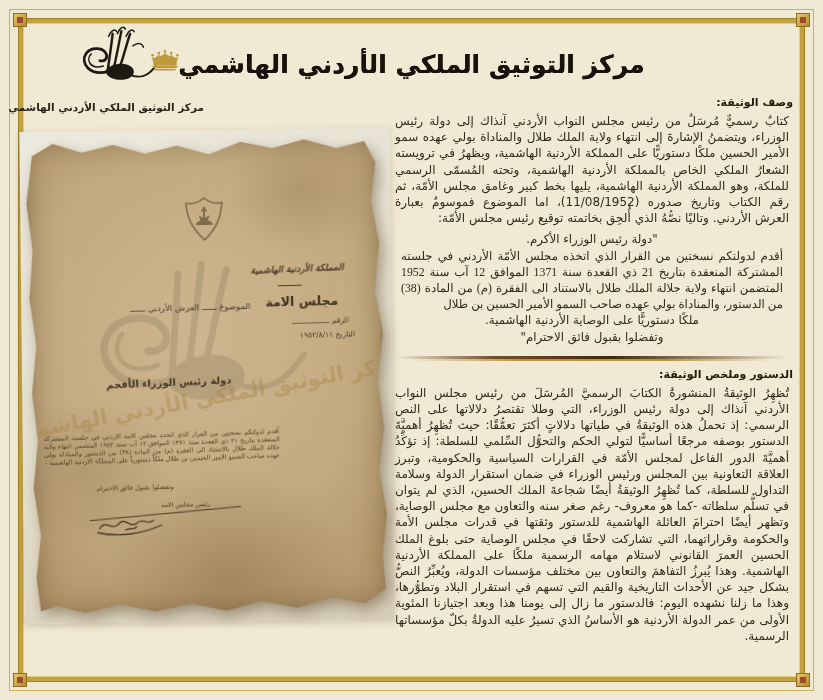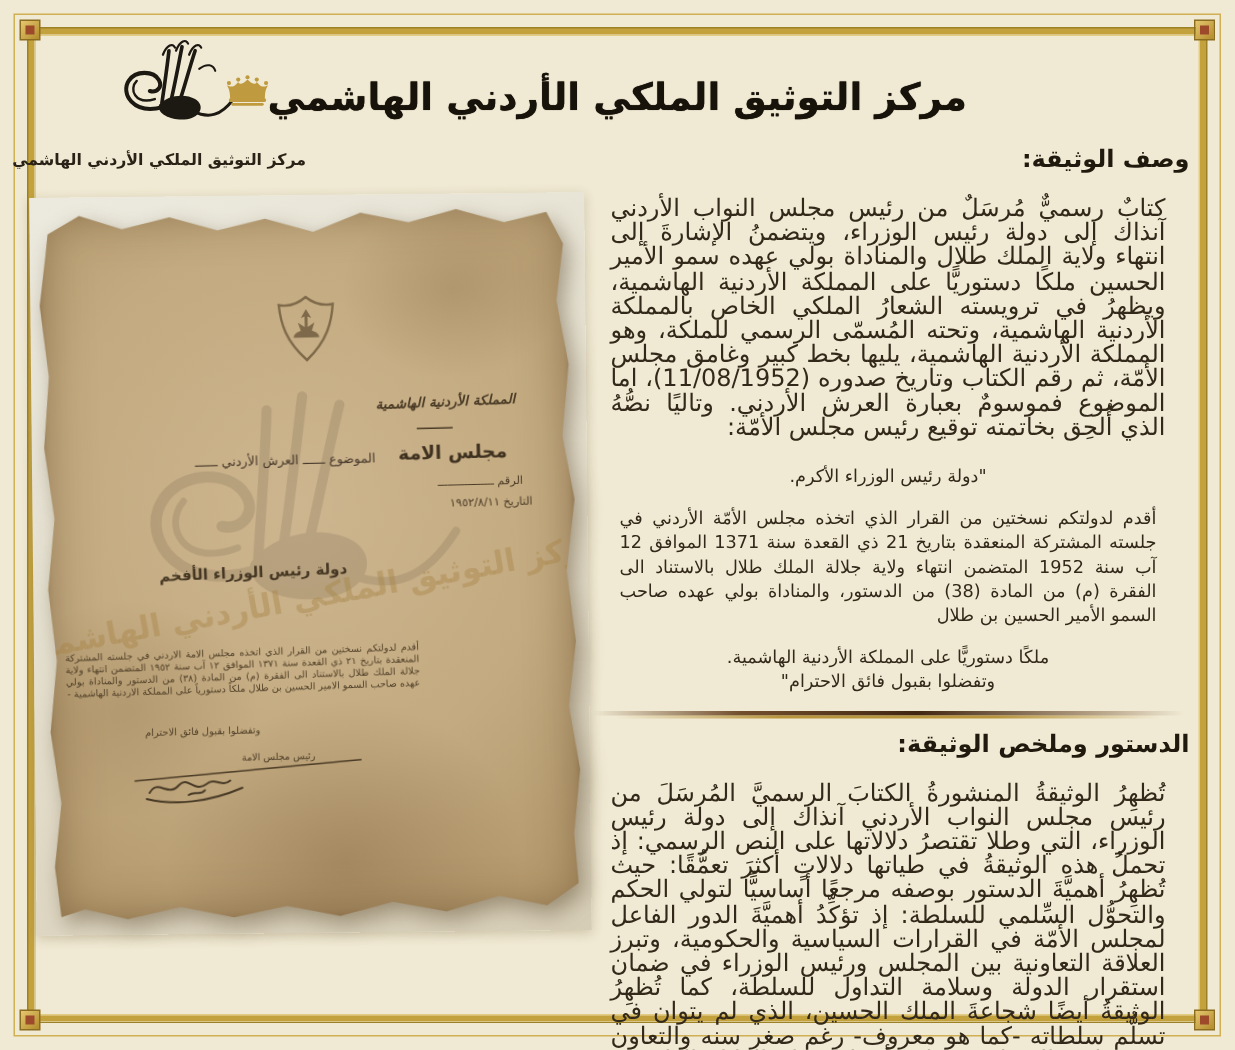--- a/index.html
+++ b/index.html
@@ -60,25 +60,25 @@
   .sig-line{position:absolute;top:374px;left:56px;width:152px;border-top:1px solid #4a3b26;
     transform:rotate(-4deg);z-index:2;}
   .sig-scribble{position:absolute;top:374px;left:62px;width:70px;height:24px;z-index:2;}
   .wm-tughra{position:absolute;top:88px;left:38px;width:262px;height:238px;opacity:.13;
     transform:rotate(-3deg);z-index:1;}
   .wm-text{position:absolute;top:248px;left:-32px;width:420px;font-size:21px;font-weight:bold;
     color:rgba(165,130,66,.4);transform:rotate(-9deg);text-align:center;letter-spacing:1px;z-index:1;}
 
   
   .text-col{position:absolute;top:96px;right:30px;width:402px;direction:rtl;color:#33291a;}
-  .section-heading{font-size:16px;font-weight:bold;color:#201a0e;margin:0 0 3px;}
-  .body-text{font-size:16px;line-height:16.2px;text-align:justify;margin:16px;}
+  .section-heading{font-size:11px;font-weight:bold;color:#201a0e;margin:0 0 3px;}
+  .body-text{font-size:12px;line-height:16.2px;text-align:justify;margin:4px;}
   .quote{margin:5px 10px 2px;}
   .q-center{text-align:center;font-size:11.8px;line-height:16.2px;}
-  .q-body{text-align:justify;font-size:11.8px;line-height:16.2px;margin:12px;}
+  .q-body{text-align:justify;font-size:11.8px;line-height:16.2px;margin:0;font-family:Liberation Serif, serif;}
   .divider{position:relative;height:3px;margin:11px 4px 9px;border-radius:2px;
     background:linear-gradient(to right,rgba(92,52,16,0),rgba(92,52,16,.85) 25%,rgba(56,28,6,.95) 55%,rgba(92,52,16,.4) 85%,rgba(92,52,16,0));}
   .divider::after{content:"";position:absolute;top:3px;left:4%;right:4%;height:2px;
     background:linear-gradient(to right,rgba(178,140,44,0),rgba(178,140,44,.9) 30%,rgba(178,140,44,.9) 70%,rgba(178,140,44,0));}
 </style>
 </head>
 <body>
 
 <div class="frame-outer"></div>
 <div class="frame-inner"></div>
@@ -164,21 +164,21 @@
   </div>
 </div>
 
 <section class="text-col">
   <h2 class="section-heading">وصف الوثيقة:</h2>
   <p class="body-text">كتابٌ رسميٌّ مُرسَلٌ من رئيس مجلس النواب الأردني آنذاك إلى دولة رئيس الوزراء، ويتضمنُ الإشارةَ إلى انتهاء ولاية الملك طلال والمناداة بولي عهده سمو الأمير الحسين ملكًا دستوريًّا على المملكة الأردنية الهاشمية، ويظهرُ في ترويسته الشعارُ الملكي الخاص بالمملكة الأردنية الهاشمية، وتحته المُسمّى الرسمي للملكة، وهو المملكة الأردنية الهاشمية، يليها بخط كبير وغامق مجلس الأمّة، ثم رقم الكتاب وتاريخ صدوره (11/08/1952)، اما الموضوع فموسومٌ بعبارة العرش الأردني. وتاليًا نصُّهُ الذي أُلحِق بخاتمته توقيع رئيس مجلس الأمّة:</p>
 
   <div class="quote">
     <div class="q-center">"دولة رئيس الوزراء الأكرم.</div>
     <p class="q-body">أقدم لدولتكم نسختين من القرار الذي اتخذه مجلس الأمّة الأردني في جلسته المشتركة المنعقدة بتاريخ 21 ذي القعدة سنة 1371 الموافق 12 آب سنة 1952 المتضمن انتهاء ولاية جلالة الملك طلال بالاستناد الى الفقرة (م) من المادة (38) من الدستور، والمناداة بولي عهده صاحب السمو الأمير الحسين بن طلال</p>
-    <div class="q-center">ملكًا دستوريًّا على المملكة الأردنية الهاشمية.</div>
+    <div class="q-center">ملكًا دستوريًّا على الوصاية الأردنية الهاشمية.</div>
     <div class="q-center">وتفضلوا بقبول فائق الاحترام"</div>
   </div>
 
   <div class="divider"></div>
 
   <h2 class="section-heading">الدستور وملخص الوثيقة:</h2>
   <p class="body-text">تُظهِرُ الوثيقةُ المنشورةُ الكتابَ الرسميَّ المُرسَلَ من رئيس مجلس النواب الأردني آنذاك إلى دولة رئيس الوزراء، التي وطلا تقتصرُ دلالاتها على النص الرسمي: إذ تحملُ هذه الوثيقةُ في طياتها دلالاتٍ أكثرَ تعمُّقًا: حيث تُظهِرُ أهميَّةَ الدستور بوصفه مرجعًا أساسيًّا لتولي الحكم والتحوُّل السِّلمي للسلطة: إذ تؤكِّدُ أهميَّةَ الدور الفاعل لمجلس الأمّة في القرارات السياسية والحكومية، وتبرز العلاقة التعاونية بين المجلس ورئيس الوزراء في ضمان استقرار الدولة وسلامة التداول للسلطة، كما تُظهِرُ الوثيقةُ أيضًا شجاعةَ الملك الحسين، الذي لم يتوان في تسلُّم سلطاته -كما هو معروف- رغم صغر سنه والتعاون مع مجلس الوصاية، وتظهر أيضًا احترامَ العائلة الهاشمية للدستور وثقتها في قدرات مجلس الأمة والحكومة وقراراتهما، التي تشاركت لاحقًا في مجلس الوصاية حتى بلوغ الملك الحسين العمرَ القانوني لاستلام مهامه الرسمية ملكًا على المملكة الأردنية الهاشمية. وهذا يُبرزُ التفاهمَ والتعاون بين مختلف مؤسسات الدولة، ويُعبِّرُ النصُّ بشكل جيد عن الأحداث التاريخية والقيم التي تسهم في استقرار البلاد وتطوُّرها، وهذا ما زلنا نشهده اليوم: فالدستور ما زال إلى يومنا هذا وبعد اجتيازنا المئوية الأولى من عمر الدولة الأردنية هو الأساسُ الذي تسيرُ عليه الدولةُ بكلّ مؤسساتها الرسمية.</p>
 </section>
 
 </body></html>

